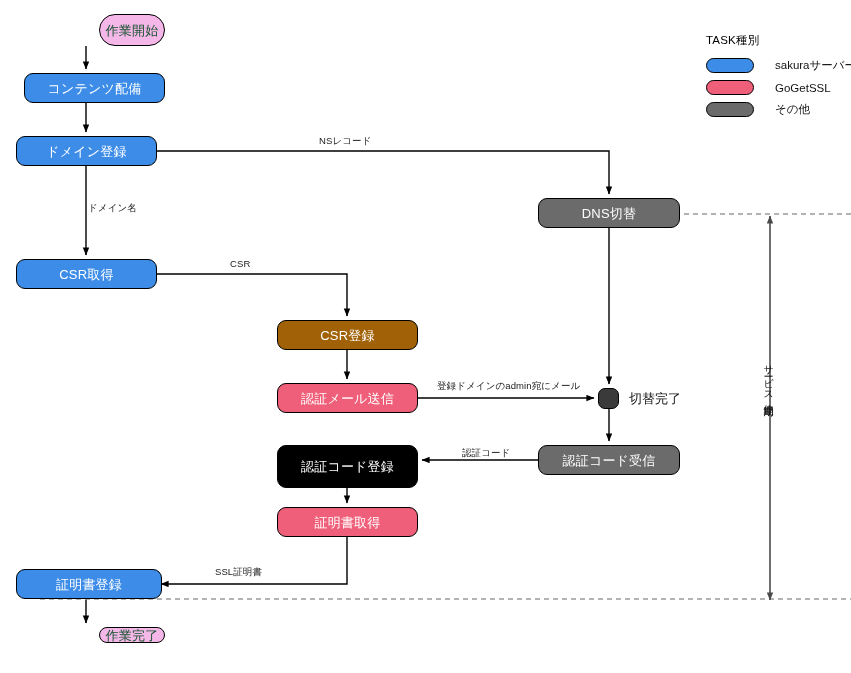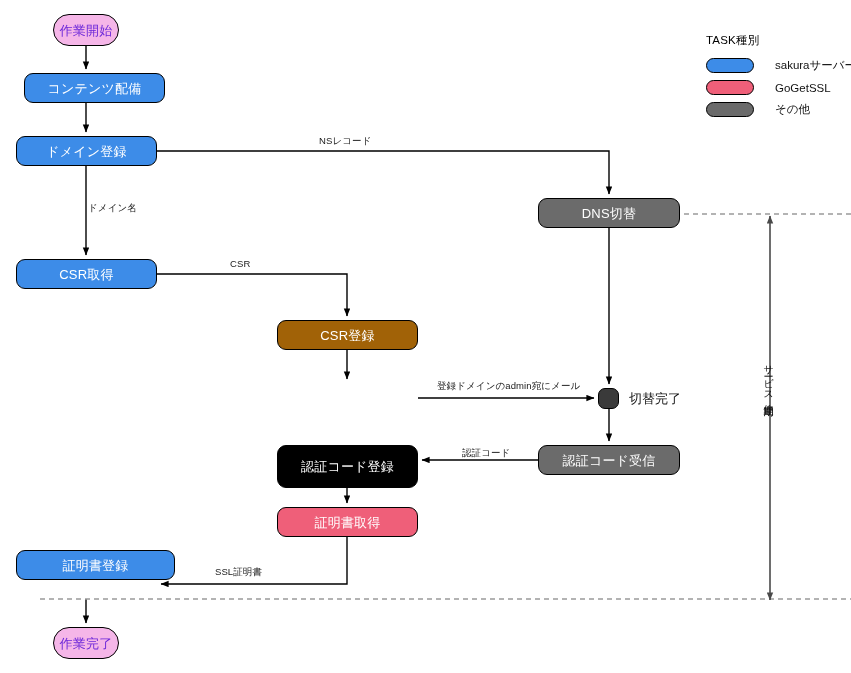--- a/index.html
+++ b/index.html
@@ -35,21 +35,22 @@
     line-height: 1;
     white-space: nowrap;
     letter-spacing: .2px;
   }
   .node.task {
     border-radius: 9px;
     color: #ffffff;
   }
   .node.term {
     border-radius: 999px;
-    color: #6d28d9;
+    color: #14532d;
+    margin-left: 46px;
   }
   .node.dot {
     border-radius: 7px;
   }
   .edge-label {
     position: absolute;
     font-size: 9.5px;
     color: #1a1a1a;
     white-space: nowrap;
     line-height: 1;
@@ -179,40 +180,43 @@
   </div>
 
   <div class="node task" style="left:538px; top:198px; width:142px; height:30px; background:#6b6b6b;">
     <span>DNS切替</span>
   </div>
 
   <div class="node task" style="left:277px; top:320px; width:141px; height:30px; background:#a16207;">
     <span>CSR登録</span>
   </div>
 
+  <div class="node task" style="left:277px; top:383px; width:141px; height:30px; background:#ef5f79;">
+    <span>認証メール送信</span>
+  </div>
 
   <div class="node dot" style="left:598px; top:388px; width:21px; height:21px; background:#3a3a3a;"></div>
 
   <div class="node task" style="left:538px; top:445px; width:142px; height:30px; background:#6b6b6b;">
     <span>認証コード受信</span>
   </div>
 
   <div class="node task" style="left:277px; top:445px; width:141px; height:43px; background:#000000;">
     <span>認証コード登録</span>
   </div>
 
   <div class="node task" style="left:277px; top:507px; width:141px; height:30px; background:#ef5f79;">
     <span>証明書取得</span>
   </div>
 
-  <div class="node task" style="left:16px; top:550px; width:159px; height:30px; background:#3d8ce8;">
+  <div class="node task" style="left:16px; top:569px; width:146px; height:30px; background:#3d8ce8;">
     <span>証明書登録</span>
   </div>
 
-  <div class="node term" style="left:53px; top:627px; width:66px; height:32px; background:#f5b6e8;">
+  <div class="node term" style="left:53px; top:627px; width:66px; height:16px; background:#f5b6e8;">
     <span>作業完了</span>
   </div>
 
   <div class="edge-label" style="left:299px; top:136px;padding-left:20px;">NSレコード</div>
 
   <div class="edge-label" style="left:88px; top:203px;">ドメイン名</div>
 
   <div class="edge-label" style="left:230px; top:259px;">CSR</div>
 
   <div class="edge-label" style="left:437px; top:381px;">登録ドメインのadmin宛にメール</div>

